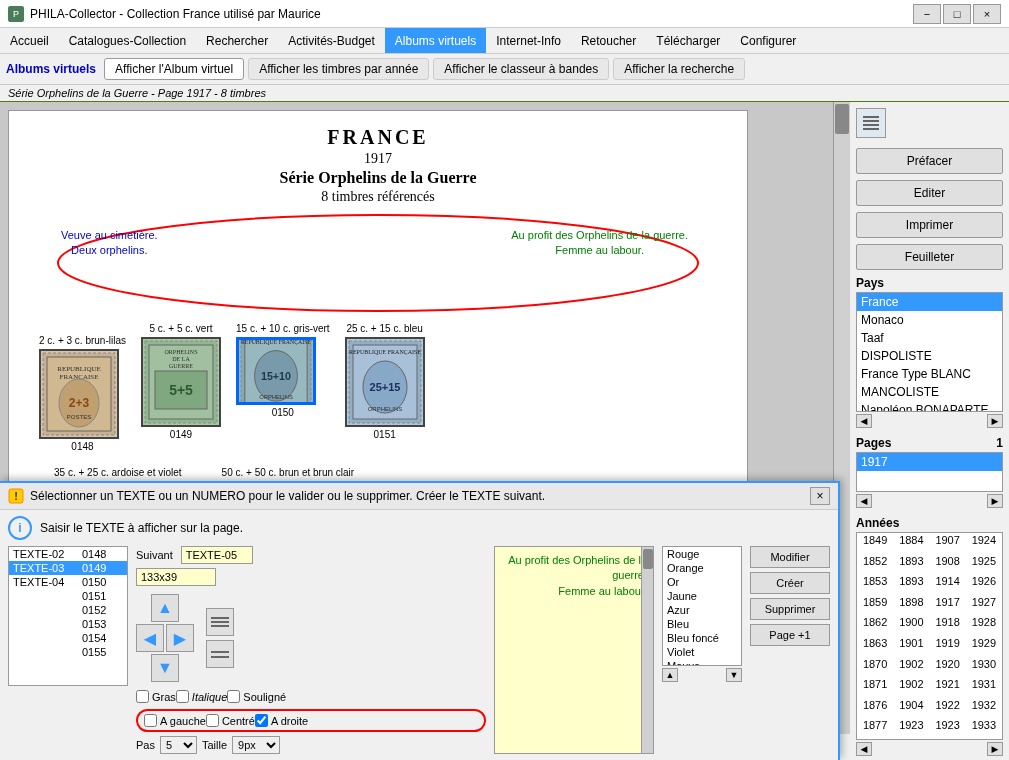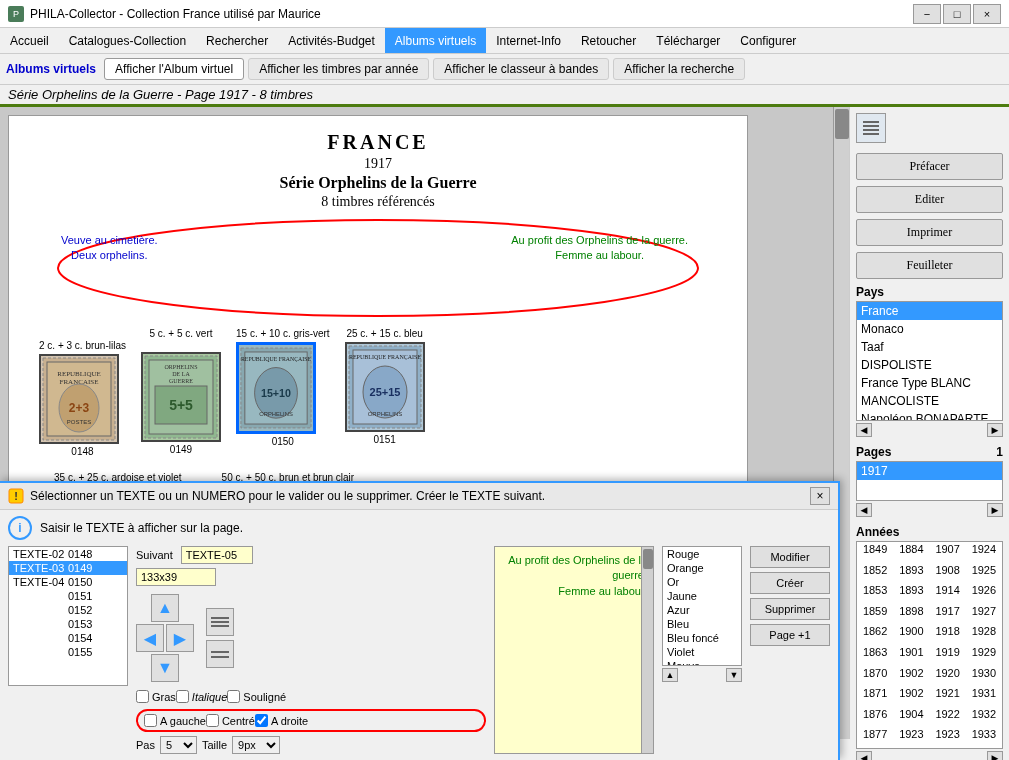--- a/index.html
+++ b/index.html
@@ -17,40 +17,40 @@
     .menu-item { padding: 4px 10px; cursor: pointer; font-size: 12px; display: flex; align-items: center; }
     .menu-item.active { background: #3399ff; color: white; }
     
     
     .sub-tab-bar { background: #f0f0f0; padding: 4px 6px; border-bottom: 1px solid #ccc; display: flex; gap: 4px; align-items: center; }
     .sub-tab-label { color: #0000cc; font-weight: bold; font-size: 12px; margin-right: 4px; }
     .sub-tab { padding: 3px 10px; cursor: pointer; font-size: 12px; border: 1px solid #ccc; background: #e8e8e8; border-radius: 3px; }
     .sub-tab.active { background: white; border: 1px solid #999; }
     
     
-    .page-info { background: #f0f0f0; padding: 2px 8px; font-size: 13px; font-style: italic; border-bottom: 3px solid #4d7c0f; }
+    .page-info { background: #f0f0f0; padding: 2px 8px; font-size: 11px; font-style: italic; border-bottom: 1px solid #4d7c0f; }
     
     
     .main-layout { display: flex; height: calc(760px - 28px - 26px - 26px - 26px - 22px); }
     
     
     .album-area { flex: 1; background: #c8c8c8; overflow: hidden; position: relative; }
     .album-content { width: calc(100% - 16px); height: 100%; background: #c8c8c8; overflow: hidden; position: relative; padding: 8px; }
     
     
     .album-page { background: white; width: 740px; min-height: 400px; position: relative; border: 1px solid #999; padding: 15px; }
     
     .page-title { text-align: center; font-size: 20px; font-weight: bold; letter-spacing: 3px; margin-bottom: 2px; font-family: serif; }
     .page-subtitle { text-align: center; font-size: 14px; margin-bottom: 2px; font-family: serif; }
     .page-series { text-align: center; font-size: 16px; font-weight: bold; font-family: serif; margin-bottom: 2px; }
     .page-count { text-align: center; font-size: 14px; font-family: serif; margin-bottom: 8px; }
     
     
     .right-panel { width: 160px; background: #f0f0f0; padding: 6px; border-left: 1px solid #ccc; display: flex; flex-direction: column; gap: 6px; }
-    .right-btn { width: 100%; padding: 5px; background: #e0e0e0; border: 1px solid #999; cursor: pointer; font-size: 12px; text-align: center; border-radius: 2px; font-family: Liberation Serif, serif; }
+    .right-btn { width: 100%; padding: 5px; background: #e0e0e0; border: 1px solid #999; cursor: pointer; font-size: 12px; text-align: center; border-radius: 2px; }
     
     .list-box { border: 1px solid #999; background: white; height: 120px; overflow-y: auto; }
     .list-item { padding: 2px 4px; font-size: 12px; cursor: pointer; }
     .list-item.selected { background: #3399ff; color: white; }
     
     .pages-list { border: 1px solid #999; background: white; height: 40px; overflow-y: auto; }
     .pages-item { padding: 2px 4px; font-size: 12px; cursor: pointer; }
     .pages-item.selected { background: #3399ff; color: white; }
     
     .panel-scroll-arrows { display: flex; justify-content: space-between; align-items: center; margin: 2px 0; }
@@ -72,21 +72,21 @@
     .dialog-body { padding: 6px 8px; }
     .dialog-row1 { display: flex; align-items: center; gap: 8px; margin-bottom: 6px; }
     .info-icon { width: 24px; height: 24px; border: 2px solid #3399ff; border-radius: 50%; display: flex; align-items: center; justify-content: center; font-size: 12px; font-weight: bold; color: #3399ff; flex-shrink: 0; }
     .saisir-text { font-size: 12px; }
     
     .dialog-main { display: flex; gap: 8px; }
     
     
     .dl-list-area { width: 120px; flex-shrink: 0; }
     .dl-list { border: 1px solid #999; background: white; height: 140px; overflow-y: auto; }
-    .dl-list-item { padding: 1px 4px; font-size: 11px; cursor: pointer; display: flex; gap: 0; }
+    .dl-list-item { padding: 1px 4px; font-size: 11px; cursor: pointer; display: flex; gap: 14px; }
     .dl-list-item.selected { background: #3399ff; color: white; }
     .dl-list-item span:first-child { min-width: 55px; }
     
     
     .dl-middle { flex: 1; display: flex; flex-direction: column; gap: 4px; }
     
     .suivant-row { display: flex; align-items: center; gap: 8px; }
     .suivant-label { font-size: 11px; }
     .suivant-input { border: 1px solid #999; padding: 2px 4px; font-size: 11px; width: 72px; background: #ffffcc; }
     .size-input { border: 1px solid #999; padding: 2px 4px; font-size: 11px; width: 80px; background: #ffffcc; }
@@ -192,38 +192,38 @@
                 <text x="38" y="28" text-anchor="middle" font-size="7" fill="#333" font-family="serif">FRANÇAISE</text>
                 <ellipse cx="38" cy="52" rx="20" ry="24" fill="#c0a070" stroke="#888" stroke-width="1"></ellipse>
                 <text x="38" y="56" text-anchor="middle" font-size="12" fill="#8B4513" font-weight="bold">2+3</text>
                 <text x="38" y="68" text-anchor="middle" font-size="6" fill="#333">POSTES</text>
               </svg>
             </div>
             <div style="font-size:10px; margin-top:2px;">0148</div>
           </div>
 
           <div style="text-align:center;">
-            <div style="font-size:10px; margin-bottom:13px;">5 c. + 5 c. vert</div>
+            <div style="font-size:10px; margin-bottom:3px;">5 c. + 5 c. vert</div>
             <div style="width:80px; height:90px; border:2px solid #444; background:#a8c8a0; position:relative; overflow:hidden; display:flex; align-items:center; justify-content:center;">
               <svg width="76" height="86" viewBox="0 0 76 86">
                 <rect x="2" y="2" width="72" height="82" fill="#90b890" stroke="#888" stroke-width="1" stroke-dasharray="3,2"></rect>
                 <rect x="6" y="6" width="64" height="74" fill="#a0c0a0" stroke="#666" stroke-width="1"></rect>
                 <text x="38" y="15" text-anchor="middle" font-size="6" fill="#333" font-family="serif">ORPHELINS</text>
                 <text x="38" y="22" text-anchor="middle" font-size="6" fill="#333" font-family="serif">DE LA</text>
                 <text x="38" y="29" text-anchor="middle" font-size="6" fill="#333" font-family="serif">GUERRE</text>
                 <rect x="12" y="32" width="52" height="38" fill="#80a880" stroke="#666" stroke-width="1"></rect>
                 <text x="38" y="56" text-anchor="middle" font-size="14" fill="#2d5a2d" font-weight="bold">5+5</text>
               </svg>
             </div>
             <div style="font-size:10px; margin-top:2px;">0149</div>
           </div>
 
           <div style="text-align:center;">
             <div style="font-size:10px; margin-bottom:3px;">15 c. + 10 c. gris-vert</div>
-            <div style="width:80px; height:92px; border:3px solid #0066ff; background:#98b8c0; position:relative; overflow:hidden; display:flex; align-items:center; justify-content:center;">
+            <div style="width:80px; height:68px; border:3px solid #0066ff; background:#98b8c0; position:relative; overflow:hidden; display:flex; align-items:center; justify-content:center;">
               <svg width="76" height="86" viewBox="0 0 76 86">
                 <rect x="2" y="2" width="72" height="82" fill="#88a8b0" stroke="#888" stroke-width="1" stroke-dasharray="3,2"></rect>
                 <rect x="6" y="6" width="64" height="74" fill="#98b8c0" stroke="#666" stroke-width="1"></rect>
                 <text x="38" y="15" text-anchor="middle" font-size="6" fill="#222" font-family="serif">REPUBLIQUE FRANÇAISE</text>
                 <ellipse cx="38" cy="48" rx="22" ry="26" fill="#789aaa" stroke="#666" stroke-width="1"></ellipse>
                 <text x="38" y="52" text-anchor="middle" font-size="11" fill="#1a3a4a" font-weight="bold">15+10</text>
                 <text x="38" y="72" text-anchor="middle" font-size="6" fill="#333">ORPHELINS</text>
               </svg>
             </div>
             <div style="font-size:10px; margin-top:2px;">0150</div>

